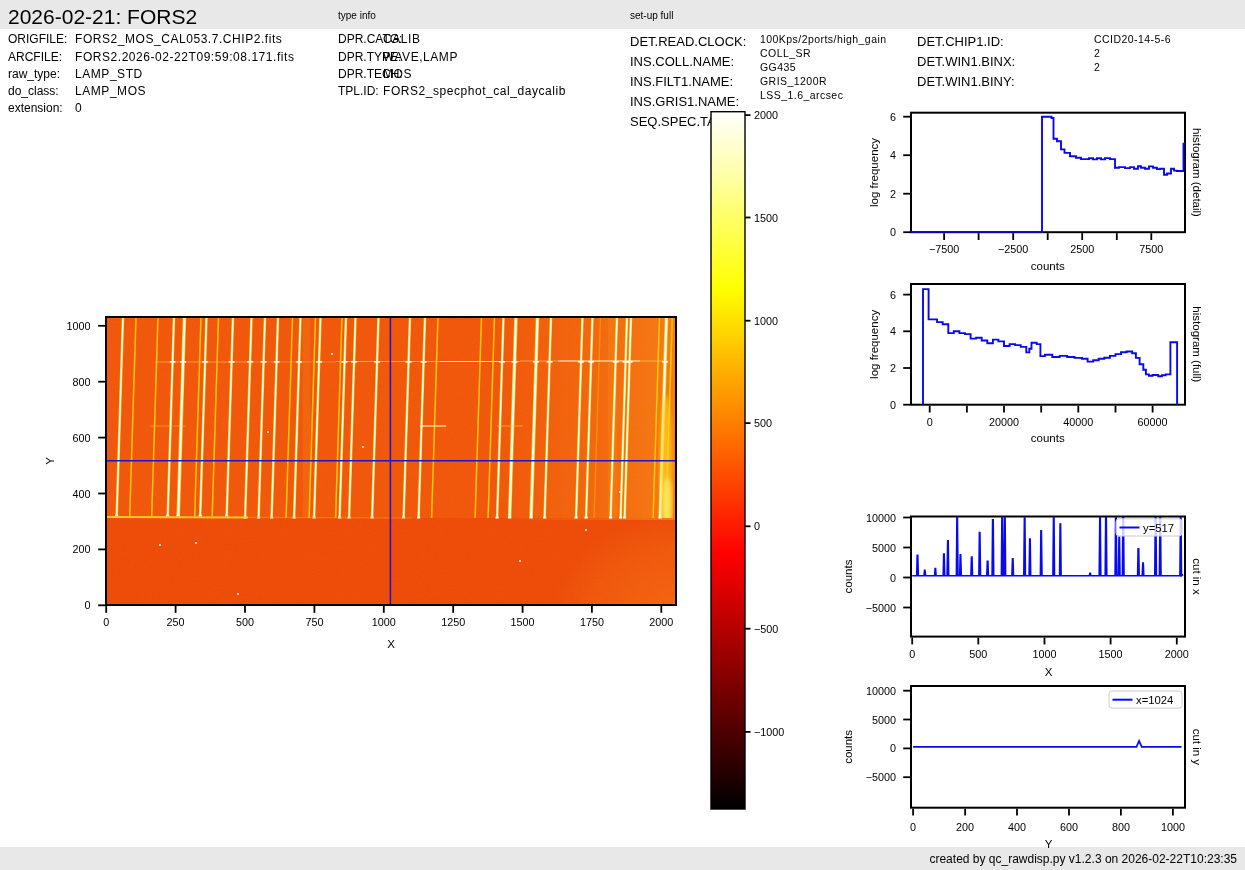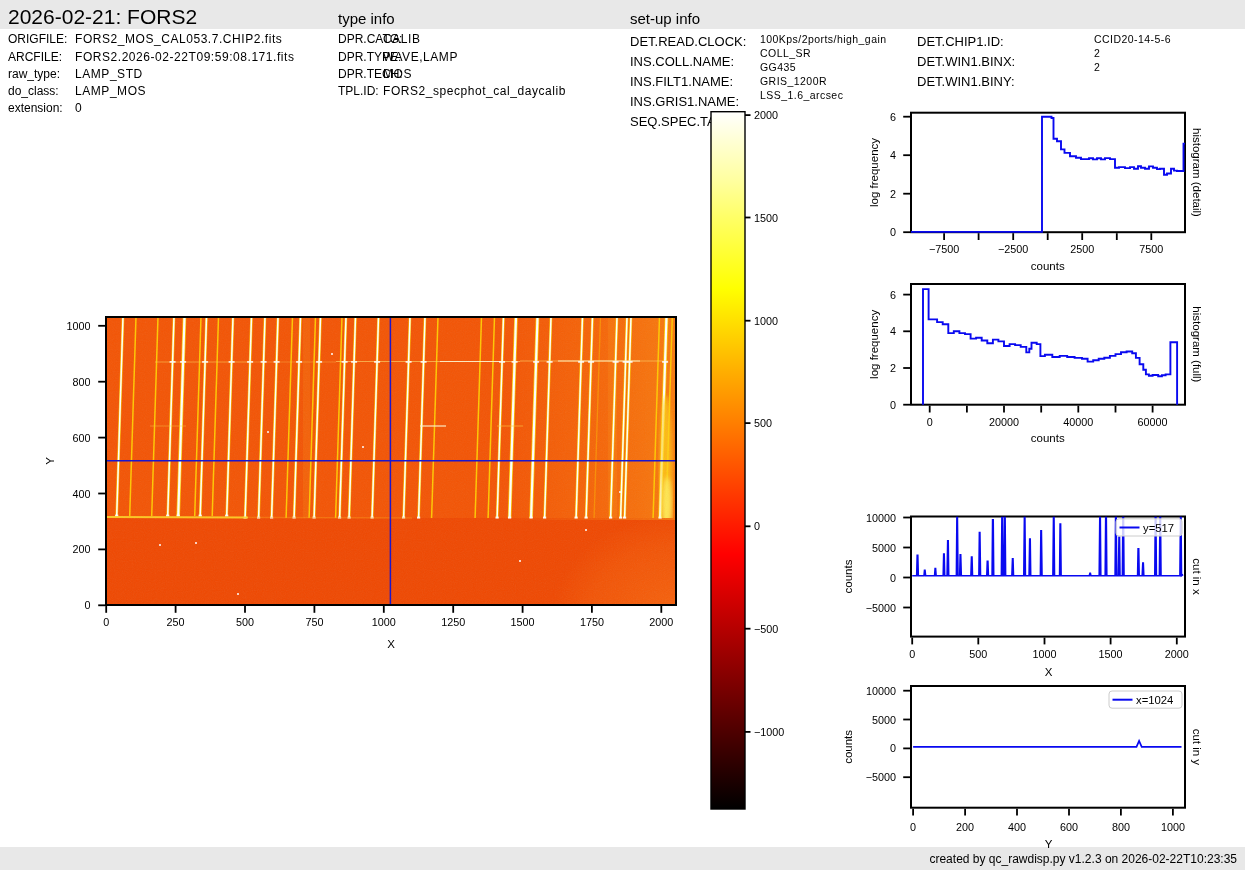--- a/index.html
+++ b/index.html
@@ -1,30 +1,30 @@
 <!DOCTYPE html>
 <html><head><meta charset="utf-8">
 <style>
 *{margin:0;padding:0;box-sizing:border-box}
 html,body{width:1245px;height:870px;background:#FFFFFF;font-family:"Liberation Sans",sans-serif;color:#000;overflow:hidden}
 .abs{position:absolute;white-space:pre}
 #topbar{position:absolute;left:0;top:0;width:1245px;height:29px;background:#E8E8E8}
 #botbar{position:absolute;left:0;top:847px;width:1245px;height:23px;background:#E8E8E8}
-.hdr{font-size:15px}
+.hdr{font-size:10px}
 .info{font-size:12px;line-height:17.2px}
 .infov{font-size:12px;line-height:17.2px;letter-spacing:0.55px}
 .setup{font-size:13px;line-height:20px}
 .setupv{font-size:10.5px;line-height:14.1px;letter-spacing:0.45px}
 </style></head>
 <body>
 <div id="topbar"></div>
 <div id="botbar"></div>
 <div class="abs" style="left:8px;top:5px;font-size:21px">2026-02-21: FORS2</div>
 <div class="abs hdr" style="left:338px;top:9.5px">type info</div>
-<div class="abs hdr" style="left:630px;top:9.5px">set-up info</div>
+<div class="abs hdr" style="left:630px;top:9.5px">set-up full</div>
 
 <div class="abs info" style="left:8px;top:31.3px">ORIGFILE:
 ARCFILE:
 raw_type:
 do_class:
 extension:</div>
 <div class="abs infov" style="left:75px;top:31.3px">FORS2_MOS_CAL053.7.CHIP2.fits
 FORS2.2026-02-22T09:59:08.171.fits
 LAMP_STD
 LAMP_MOS

